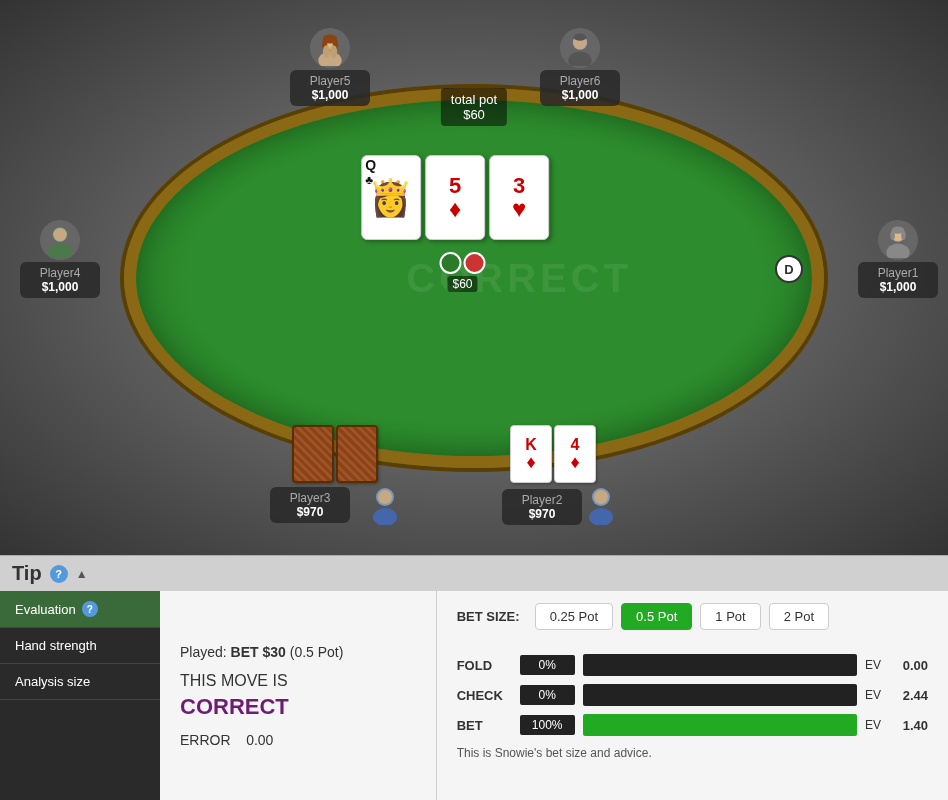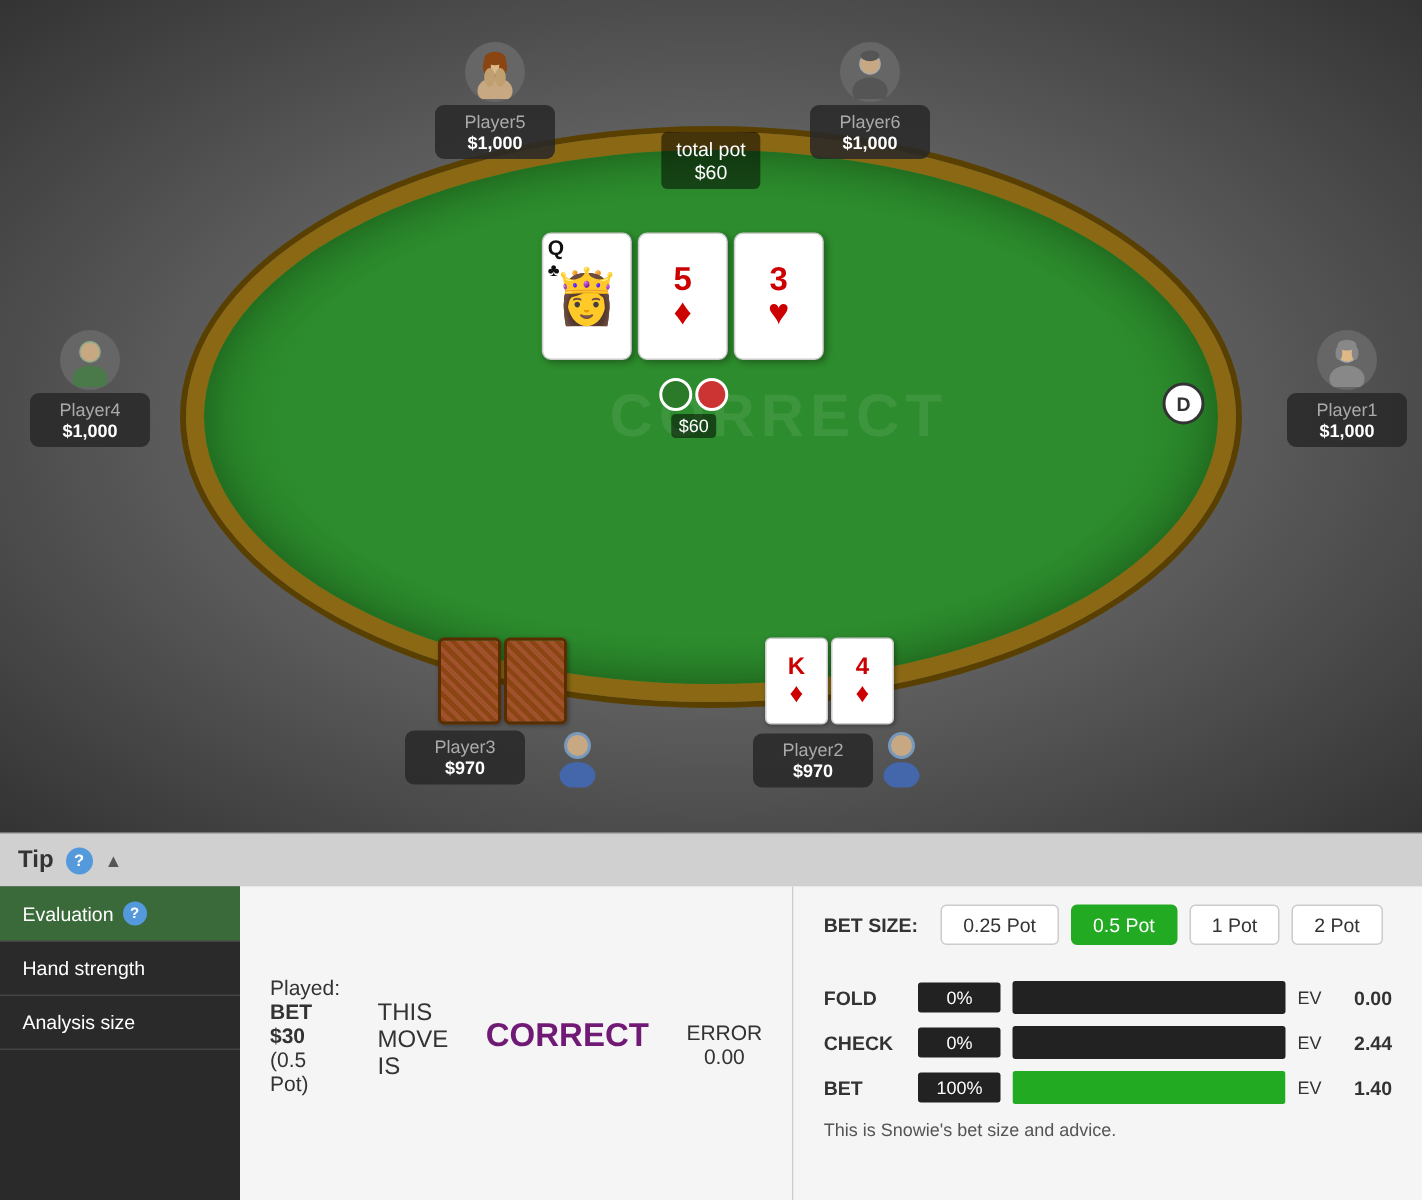--- a/index.html
+++ b/index.html
@@ -260,21 +260,21 @@
       height: 36px;
       background: #d0d0d0;
       display: flex;
       align-items: center;
       padding: 0 12px;
       gap: 8px;
       border-top: 1px solid #aaa;
     }
 
     .tip-label {
-      font-size: 16px;
+      font-size: 20px;
       font-weight: bold;
       color: #333;
     }
 
     .tip-help {
       width: 18px;
       height: 18px;
       border-radius: 50%;
       background: #5599dd;
       color: white;
@@ -332,25 +332,24 @@
       align-items: center;
       justify-content: center;
       font-weight: bold;
     }
 
     
     .eval-content {
       flex: 1;
       background: #f5f5f5;
       display: flex;
-      justify-content: center;
-      align-items: center;
+      flex-direction: column;
+      justify-content: center;
       padding: 10px 20px;
       border-right: 1px solid #ccc;
-      gap: 25px;
     }
 
     .played-text {
       font-size: 14px;
       color: #333;
       margin-bottom: 12px;
     }
 
     .played-text strong { color: #333; }
 

